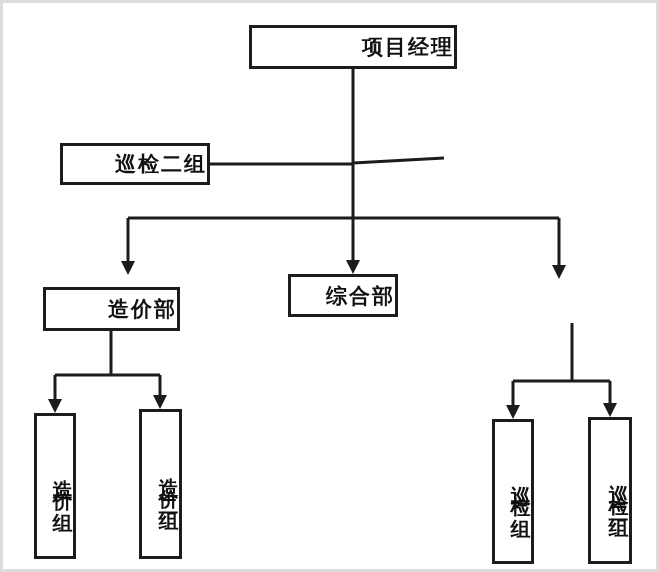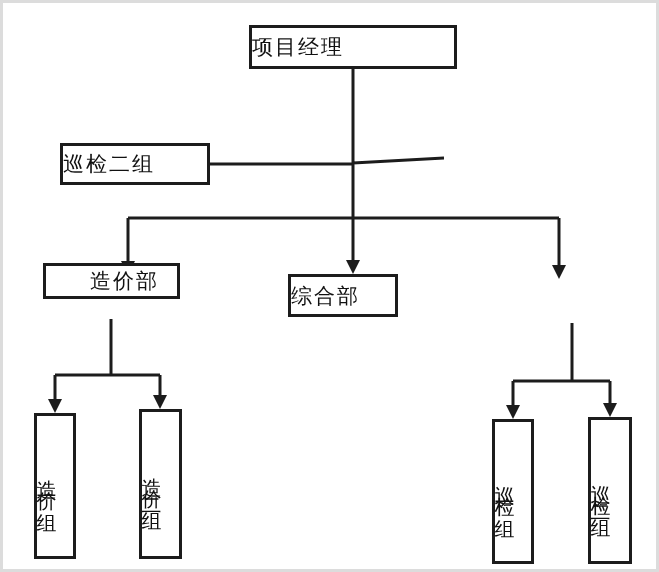--- a/index.html
+++ b/index.html
@@ -22,37 +22,37 @@
     position:absolute;left:0;top:0;width:659px;height:572px;
     pointer-events:none;
   }
   .connector{stroke:var(--line);stroke-width:3;fill:none;}
   .arrow{fill:var(--line);stroke:none;}
   .box{
     position:absolute;
     box-sizing:border-box;
     background:var(--bg);
     border:3px solid var(--border);
-    display:flex;align-items:center;justify-content:flex-start;
+    display:flex;align-items:center;justify-content:flex-end;
     color:var(--text);
-    font-weight:400;
+    font-weight:700;
   }
   .h-box{font-size:21px;letter-spacing:2px;white-space:nowrap;}
   .v-box .label{
     writing-mode:vertical-rl;
     text-orientation:upright;
     letter-spacing:11px;
     font-size:20px;
     line-height:1;
   }
   
   #n-root{left:246px;top:22px;width:208px;height:44px;}
   #n-deputy{left:57px;top:140px;width:150px;height:42px;}
   #n-chief{left:441px;top:135px;width:176px;height:42px;}
-  #n-cost{left:40px;top:260px;width:137px;height:36px;padding-left:44px;}
+  #n-cost{left:40px;top:284px;width:137px;height:44px;padding-left:44px;}
   #n-general{left:285px;top:271px;width:110px;height:43px;}
   #n-inspect{left:502px;top:276px;width:135px;height:44px;}
   #n-cg1{left:31px;top:410px;width:42px;height:146px;}
   #n-cg2{left:136px;top:406px;width:43px;height:150px;}
   #n-ig1{left:489px;top:416px;width:42px;height:145px;}
   #n-ig2{left:585px;top:414px;width:44px;height:147px;}
 </style>
 </head>
 <body>
 

